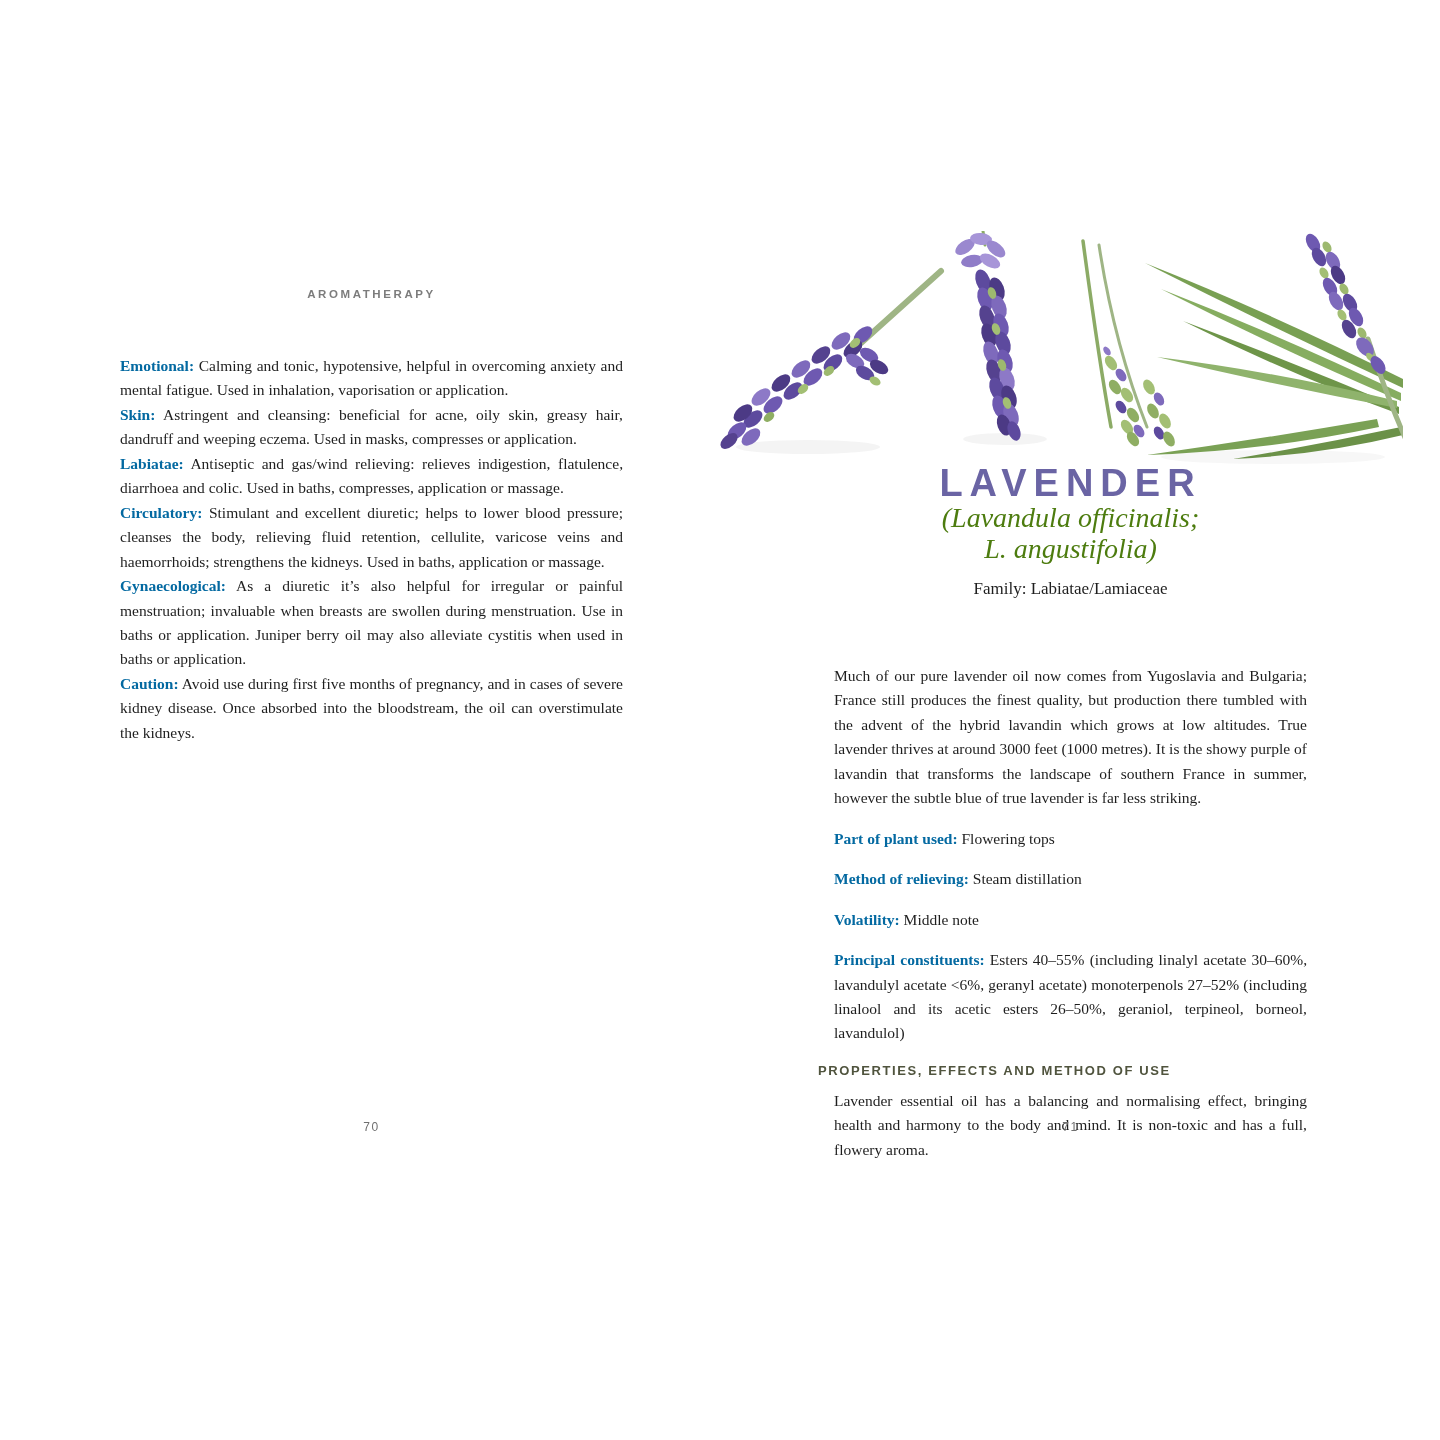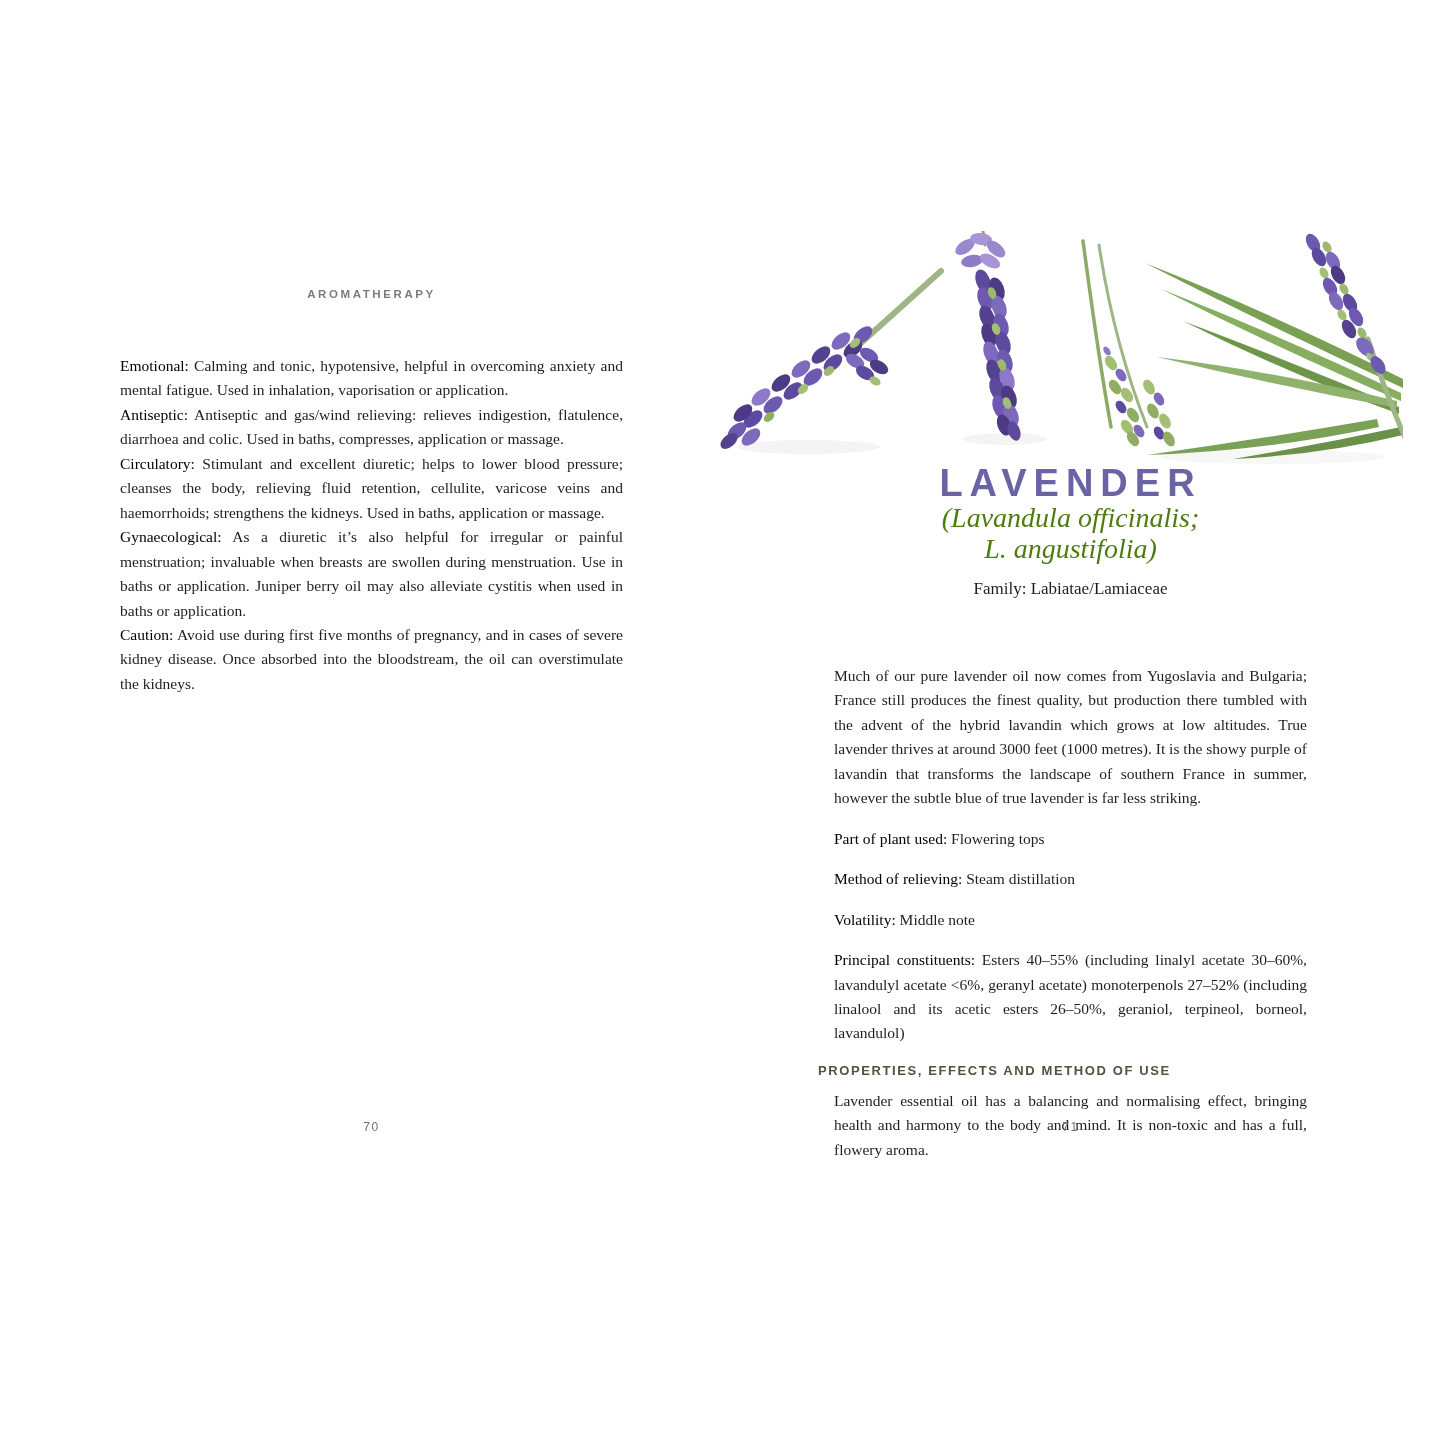--- a/index.html
+++ b/index.html
@@ -18,21 +18,21 @@
     font-family:"Liberation Sans", sans-serif;
     font-size:11.5px;font-weight:600;letter-spacing:2.6px;
     color:#7c7c7c;
   }
   .left-body{
     position:absolute;left:120px;top:354px;width:503px;
     font-size:15.5px;line-height:24.45px;
     text-align:justify;
   }
   .left-body p{margin:0;}
-  .left-body b, .right-body b{font-weight:400;color:#000000;}
+  .left-body b, .right-body b{font-weight:700;color:#0369a1;}
   .folio{
     position:absolute;top:1120px;width:503px;text-align:center;
     font-family:"Liberation Sans", sans-serif;
     font-size:12px;letter-spacing:1.5px;color:#6f6f6f;
   }
   .folio-left{left:120px;}
   .folio-right{left:818px;width:505px;}
   
   .photo{
     position:absolute;left:713px;top:231px;width:690px;height:235px;
@@ -68,21 +68,22 @@
 </style>
 </head>
 <body>
 
 <div class="canvas">
 
   <div class="running-head">AROMATHERAPY</div>
 
   <div class="left-body">
     <p><b>Emotional:</b><span> Calming and tonic, hypotensive, helpful in overcoming anxiety and mental fatigue. Used in inhalation, vaporisation or application.</span></p>
-    <p><b>Antiseptic:</b><span> Antiseptic and gas/wind relieving: relieves indigestion, flatulence, diarrhoea and colic. Used in baths, compresses, application or massage.</span></p>
+    <p><b>Skin:</b><span> Astringent and cleansing: beneficial for acne, oily skin, greasy hair, dandruff and weeping eczema. Used in masks, compresses or application.</span></p>
+    <p><b>Labiatae:</b><span> Antiseptic and gas/wind relieving: relieves indigestion, flatulence, diarrhoea and colic. Used in baths, compresses, application or massage.</span></p>
     <p><b>Circulatory:</b><span> Stimulant and excellent diuretic; helps to lower blood pressure; cleanses the body, relieving fluid retention, cellulite, varicose veins and haemorrhoids; strengthens the kidneys. Used in baths, application or massage.</span></p>
     <p><b>Gynaecological:</b><span> As a diuretic it’s also helpful for irregular or painful menstruation; invaluable when breasts are swollen during menstruation. Use in baths or application. Juniper berry oil may also alleviate cystitis when used in baths or application.</span></p>
     <p><b>Caution:</b><span> Avoid use during first five months of pregnancy, and in cases of severe kidney disease. Once absorbed into the bloodstream, the oil can overstimulate the kidneys.</span></p>
   </div>
 
   <div class="folio folio-left">70</div>
 
   <svg class="photo" viewBox="0 0 690 235" aria-hidden="true">
 
     <ellipse cx="95" cy="216" rx="72" ry="7" fill="#2a2a2a" opacity="0.05"></ellipse>

